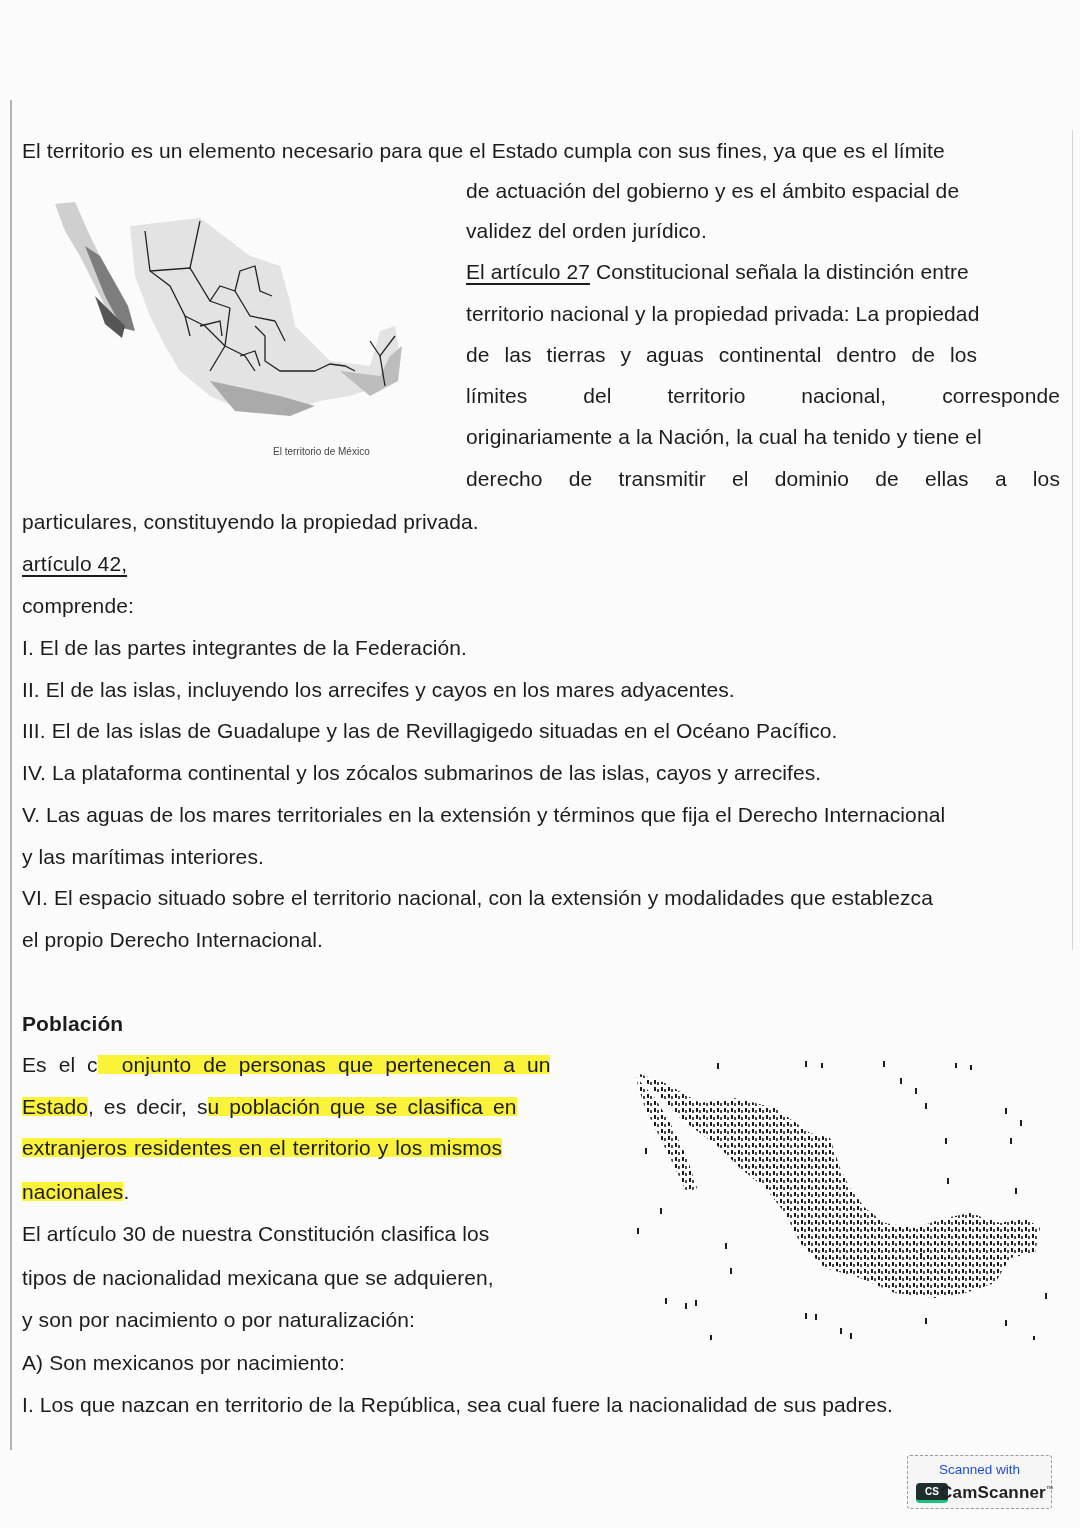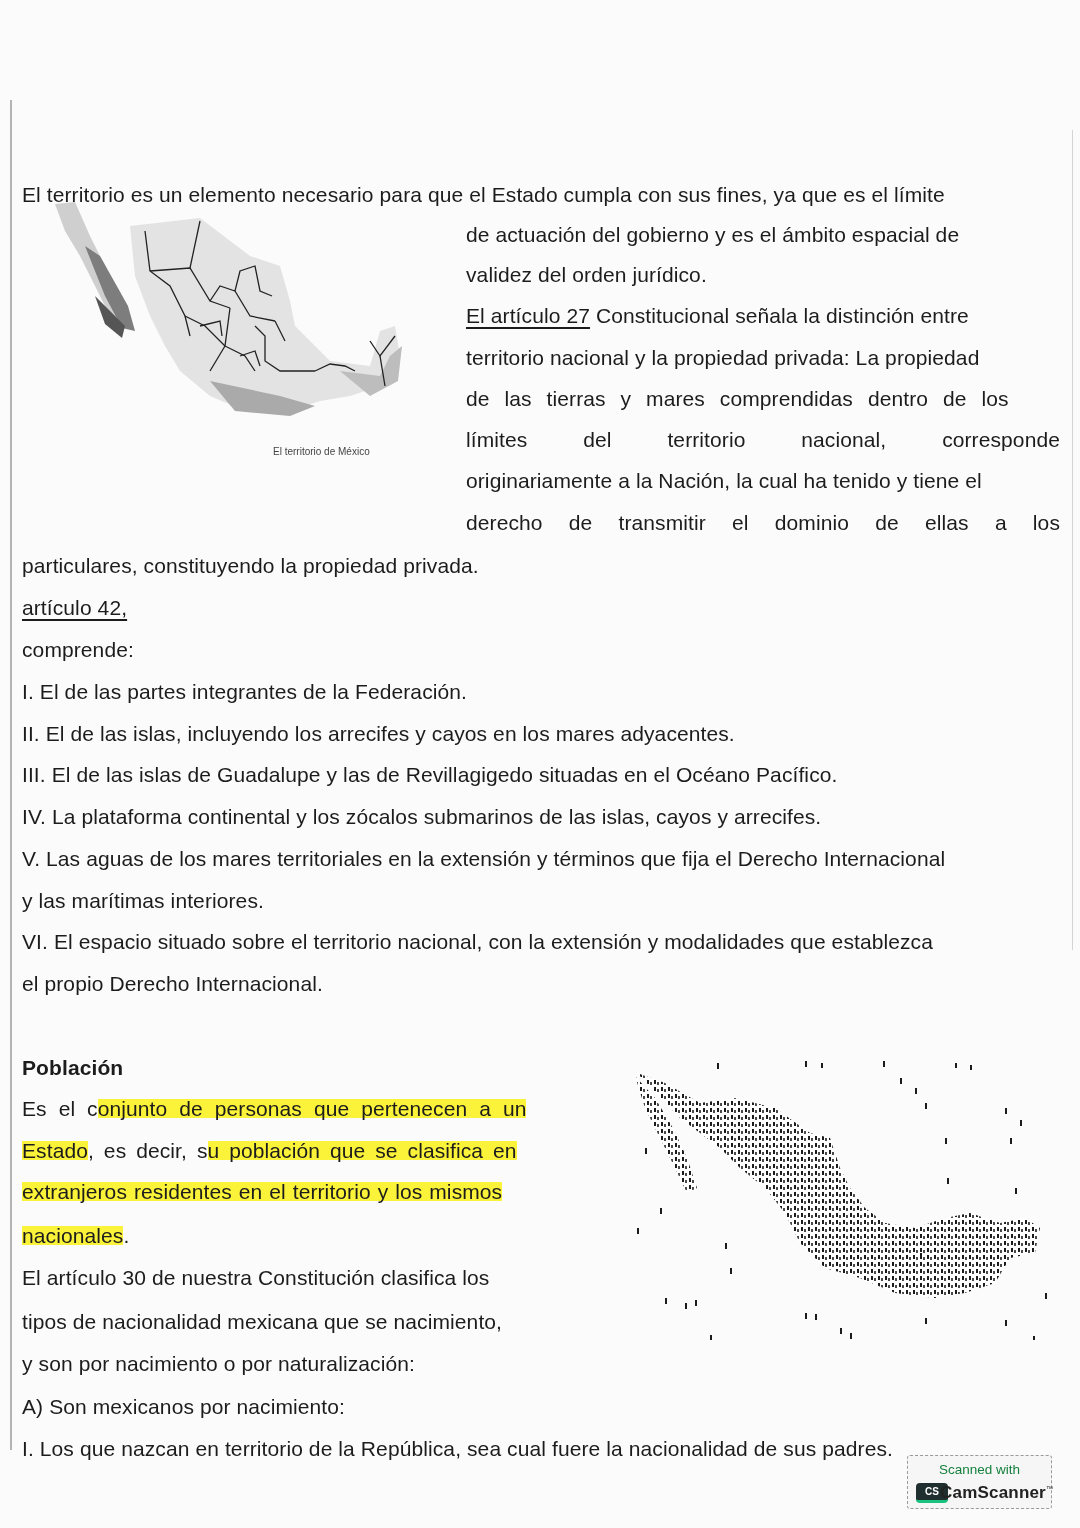--- a/index.html
+++ b/index.html
@@ -13,39 +13,38 @@
     position: absolute; left: 10px; top: 100px; width: 2px; height: 1350px;
     background: #7a7a7a; opacity: .55;
   }
   .page-border-right {
     position: absolute; left: 1072px; top: 130px; width: 1px; height: 820px;
     background: #9a9a9a; opacity: .4;
   }
   .line {
     position: absolute; font-size: 21px; line-height: 28px; white-space: nowrap;
     letter-spacing: 0.1px;
-    margin-top: 44px;
   }
   .justify-line { display: flex; justify-content: space-between; }
   .underline-hand { text-decoration: underline; text-decoration-thickness: 1.5px; text-underline-offset: 4px; }
   .hl {
     background: linear-gradient(transparent 8%, #fbf23a 8%, #fbf23a 92%, transparent 92%);
     border-radius: 3px;
   }
   .heading { font-weight: bold; font-size: 21px; }
   .map-caption {
     position: absolute; left: 273px; top: 446px; font-size: 10px; color: #444;
   }
   .figure { position: absolute; }
   .cs-badge {
     position: absolute; left: 907px; top: 1455px; width: 145px; height: 54px;
     border: 1.5px dashed #9a9a9a; border-radius: 3px; background: #f6f6f6;
     box-sizing: border-box;
   }
-  .cs-top { position: absolute; top: 6px; left: 0; width: 100%; text-align: center; font-size: 13.5px; color: #15803d; }
+  .cs-top { position: absolute; top: 6px; left: 0; width: 100%; text-align: center; font-size: 13.5px; color: #1d4ed8; }
   .cs-logo {
     position: absolute; left: 8px; top: 27px; width: 32px; height: 20px; border-radius: 4px;
     background: #1f2e2e; color: #fff; font-size: 10px; font-weight: bold;
     text-align: center; line-height: 17px; border-bottom: 3px solid #19c37d; box-sizing: border-box;
   }
   .cs-name { position: absolute; left: 32px; top: 27px; font-size: 17px; color: #222; font-weight: bold; letter-spacing: 0.2px; }
 </style>
 </head>
 <body>
 
@@ -54,21 +53,21 @@
 
 <div class="line" style="left:22px; top:137px;">El territorio es un elemento necesario para que el Estado cumpla con sus fines, ya que es el límite</div>
 <div class="line" style="left:466px; top:177px;">de actuación del gobierno y es el ámbito espacial de</div>
 <div class="line" style="left:466px; top:217px;">validez del orden jurídico.</div>
 
 <div class="line" style="left:466px; top:258px;">
   <span class="underline-hand">El artículo 27</span><span> Constitucional señala la distinción entre</span>
 </div>
 <div class="line" style="left:466px; top:300px;">territorio nacional y la propiedad privada: La propiedad</div>
 <div class="line justify-line" style="left:466px; top:341px; width:594px;">
-  <span style="word-spacing:9px;">de las tierras y mares comprendidas dentro de los</span>
+  <span style="word-spacing:9px;">de las tierras y aguas continental dentro de los</span>
 </div>
 <div class="line justify-line" style="left:466px; top:382px; width:594px;">
   <span>límites</span>
   <span>del</span>
   <span>territorio</span>
   <span>nacional,</span>
   <span>corresponde</span>
 </div>
 <div class="line" style="left:466px; top:423px;">originariamente a la Nación, la cual ha tenido y tiene el</div>
 <div class="line justify-line" style="left:466px; top:465px; width:594px;">
@@ -125,34 +124,34 @@
 <div class="line" style="left:22px; top:717px;">III. El de las islas de Guadalupe y las de Revillagigedo situadas en el Océano Pacífico.</div>
 <div class="line" style="left:22px; top:759px;">IV. La plataforma continental y los zócalos submarinos de las islas, cayos y arrecifes.</div>
 <div class="line" style="left:22px; top:801px;">V. Las aguas de los mares territoriales en la extensión y términos que fija el Derecho Internacional</div>
 <div class="line" style="left:22px; top:843px;">y las marítimas interiores.</div>
 <div class="line" style="left:22px; top:884px;">VI. El espacio situado sobre el territorio nacional, con la extensión y modalidades que establezca</div>
 <div class="line" style="left:22px; top:926px;">el propio Derecho Internacional.</div>
 
 <div class="line heading" style="left:22px; top:1010px;">Población</div>
 
 <div class="line justify-line" style="left:22px; top:1051px; width:548px;">
-  <span><span style="word-spacing:6px;">Es el c</span><span class="hl" style="word-spacing:6px;">onjunto de personas que pertenecen a un</span></span>
+  <span><span style="word-spacing:6px;">Es el c</span><span class="hl" style="word-spacing:6px;padding-left:24px;">onjunto de personas que pertenecen a un</span></span>
 </div>
 <div class="line" style="left:22px; top:1093px; width:548px;">
   <span class="hl">Estado</span><span style="white-space:pre; word-spacing:4px;">, es decir, s</span><span class="hl" style="word-spacing:4px;">u población que se clasifica en</span>
 </div>
 <div class="line" style="left:22px; top:1134px;">
   <span class="hl" style="word-spacing:1px;">extranjeros residentes en el territorio y los mismos</span>
 </div>
 <div class="line" style="left:22px; top:1178px;">
   <span class="hl">nacionales</span><span>.</span>
 </div>
 
 <div class="line" style="left:22px; top:1220px;">El artículo 30 de nuestra Constitución clasifica los</div>
-<div class="line" style="left:22px; top:1264px;">tipos de nacionalidad mexicana que se nacimiento,</div>
+<div class="line" style="left:22px; top:1264px;">tipos de nacionalidad mexicana que se adquieren,</div>
 <div class="line" style="left:22px; top:1306px;">y son por nacimiento o por naturalización:</div>
 <div class="line" style="left:22px; top:1349px;">A) Son mexicanos por nacimiento:</div>
 <div class="line" style="left:22px; top:1391px;">I. Los que nazcan en territorio de la República, sea cual fuere la nacionalidad de sus padres.</div>
 
 <div class="figure" style="left:625px; top:1058px; width:430px; height:290px;">
   <svg width="430" height="290" viewBox="0 0 430 290">
     <defs>
       <pattern id="crowd" width="7" height="7" patternUnits="userSpaceOnUse">
         <rect width="7" height="7" fill="#ffffff"></rect>
         <rect x="1" y="1" width="2" height="4" fill="#1b1b1b"></rect>

